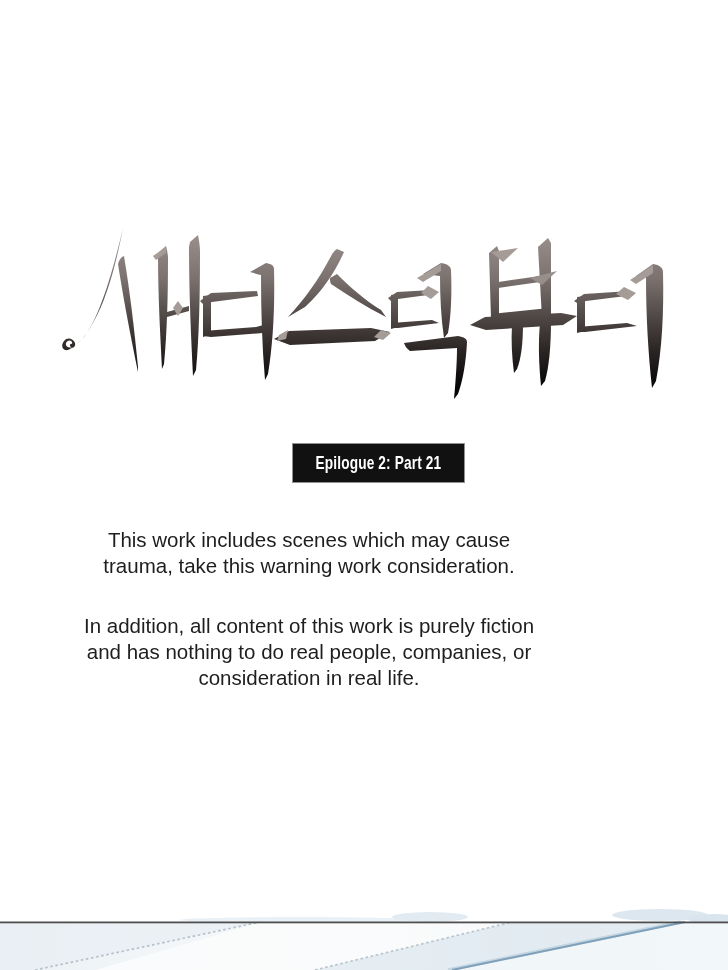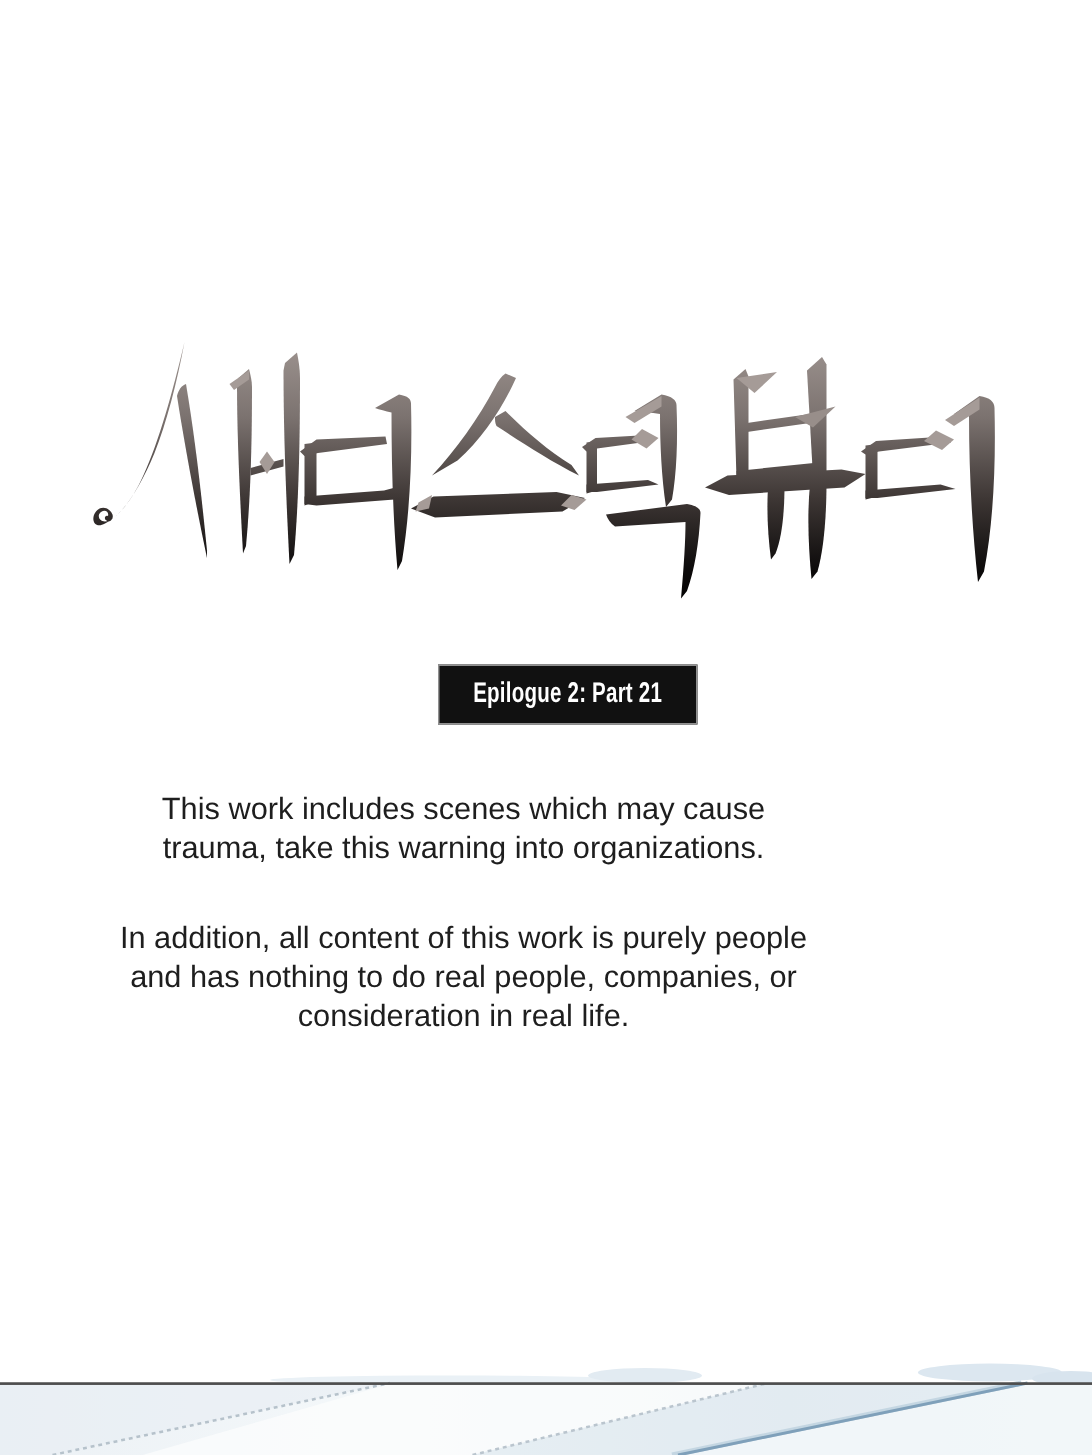--- a/index.html
+++ b/index.html
@@ -93,25 +93,25 @@
       </g>
     </svg>
   </div>
 
   <div class="badge">
     <span>Epilogue 2: Part 21</span>
   </div>
 
   <div class="disclaimer p1">
     <div>This work includes scenes which may cause</div>
-    <div>trauma, take this warning into organizations.</div>
+    <div>trauma, take this warning work consideration.</div>
   </div>
 
   <div class="disclaimer p2">
-    <div>In addition, all content of this work is purely people</div>
+    <div>In addition, all content of this work is purely fiction</div>
     <div>and has nothing to do real people, companies, or</div>
     <div>consideration in real life.</div>
   </div>
 
   <div class="panel-wrap">
     <svg viewBox="0 0 728 65" preserveAspectRatio="none" aria-hidden="true">
       <defs>
         <linearGradient id="pbg" x1="0" y1="0" x2="1" y2="0">
           <stop offset="0" stop-color="#ecf1f5"></stop>
           <stop offset="0.35" stop-color="#f4f8fa"></stop>

